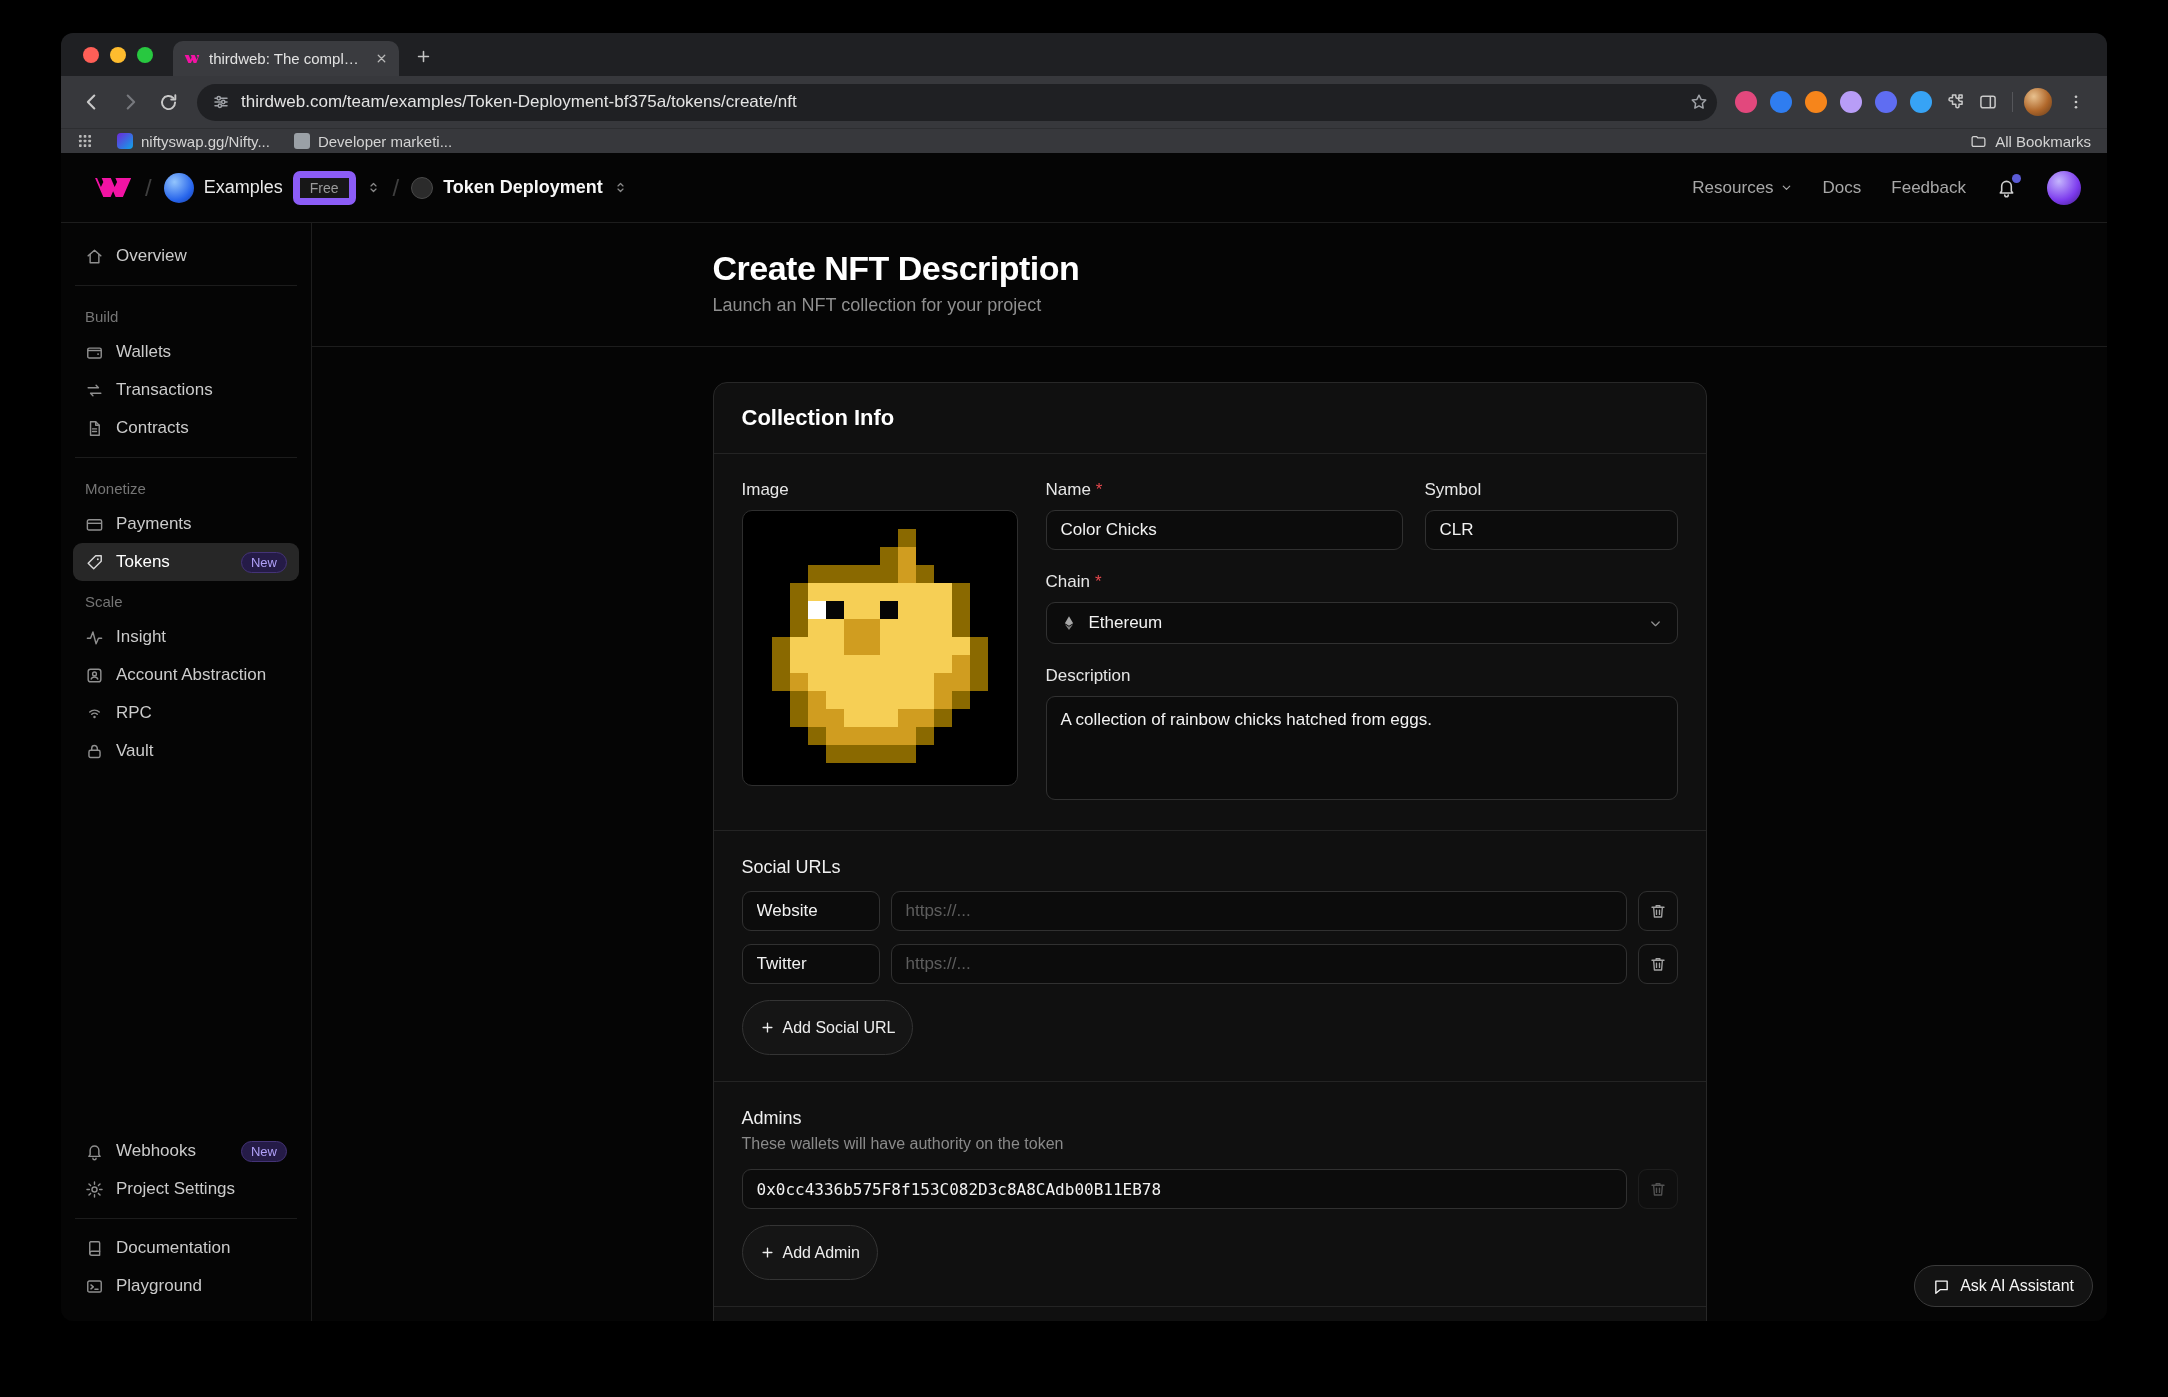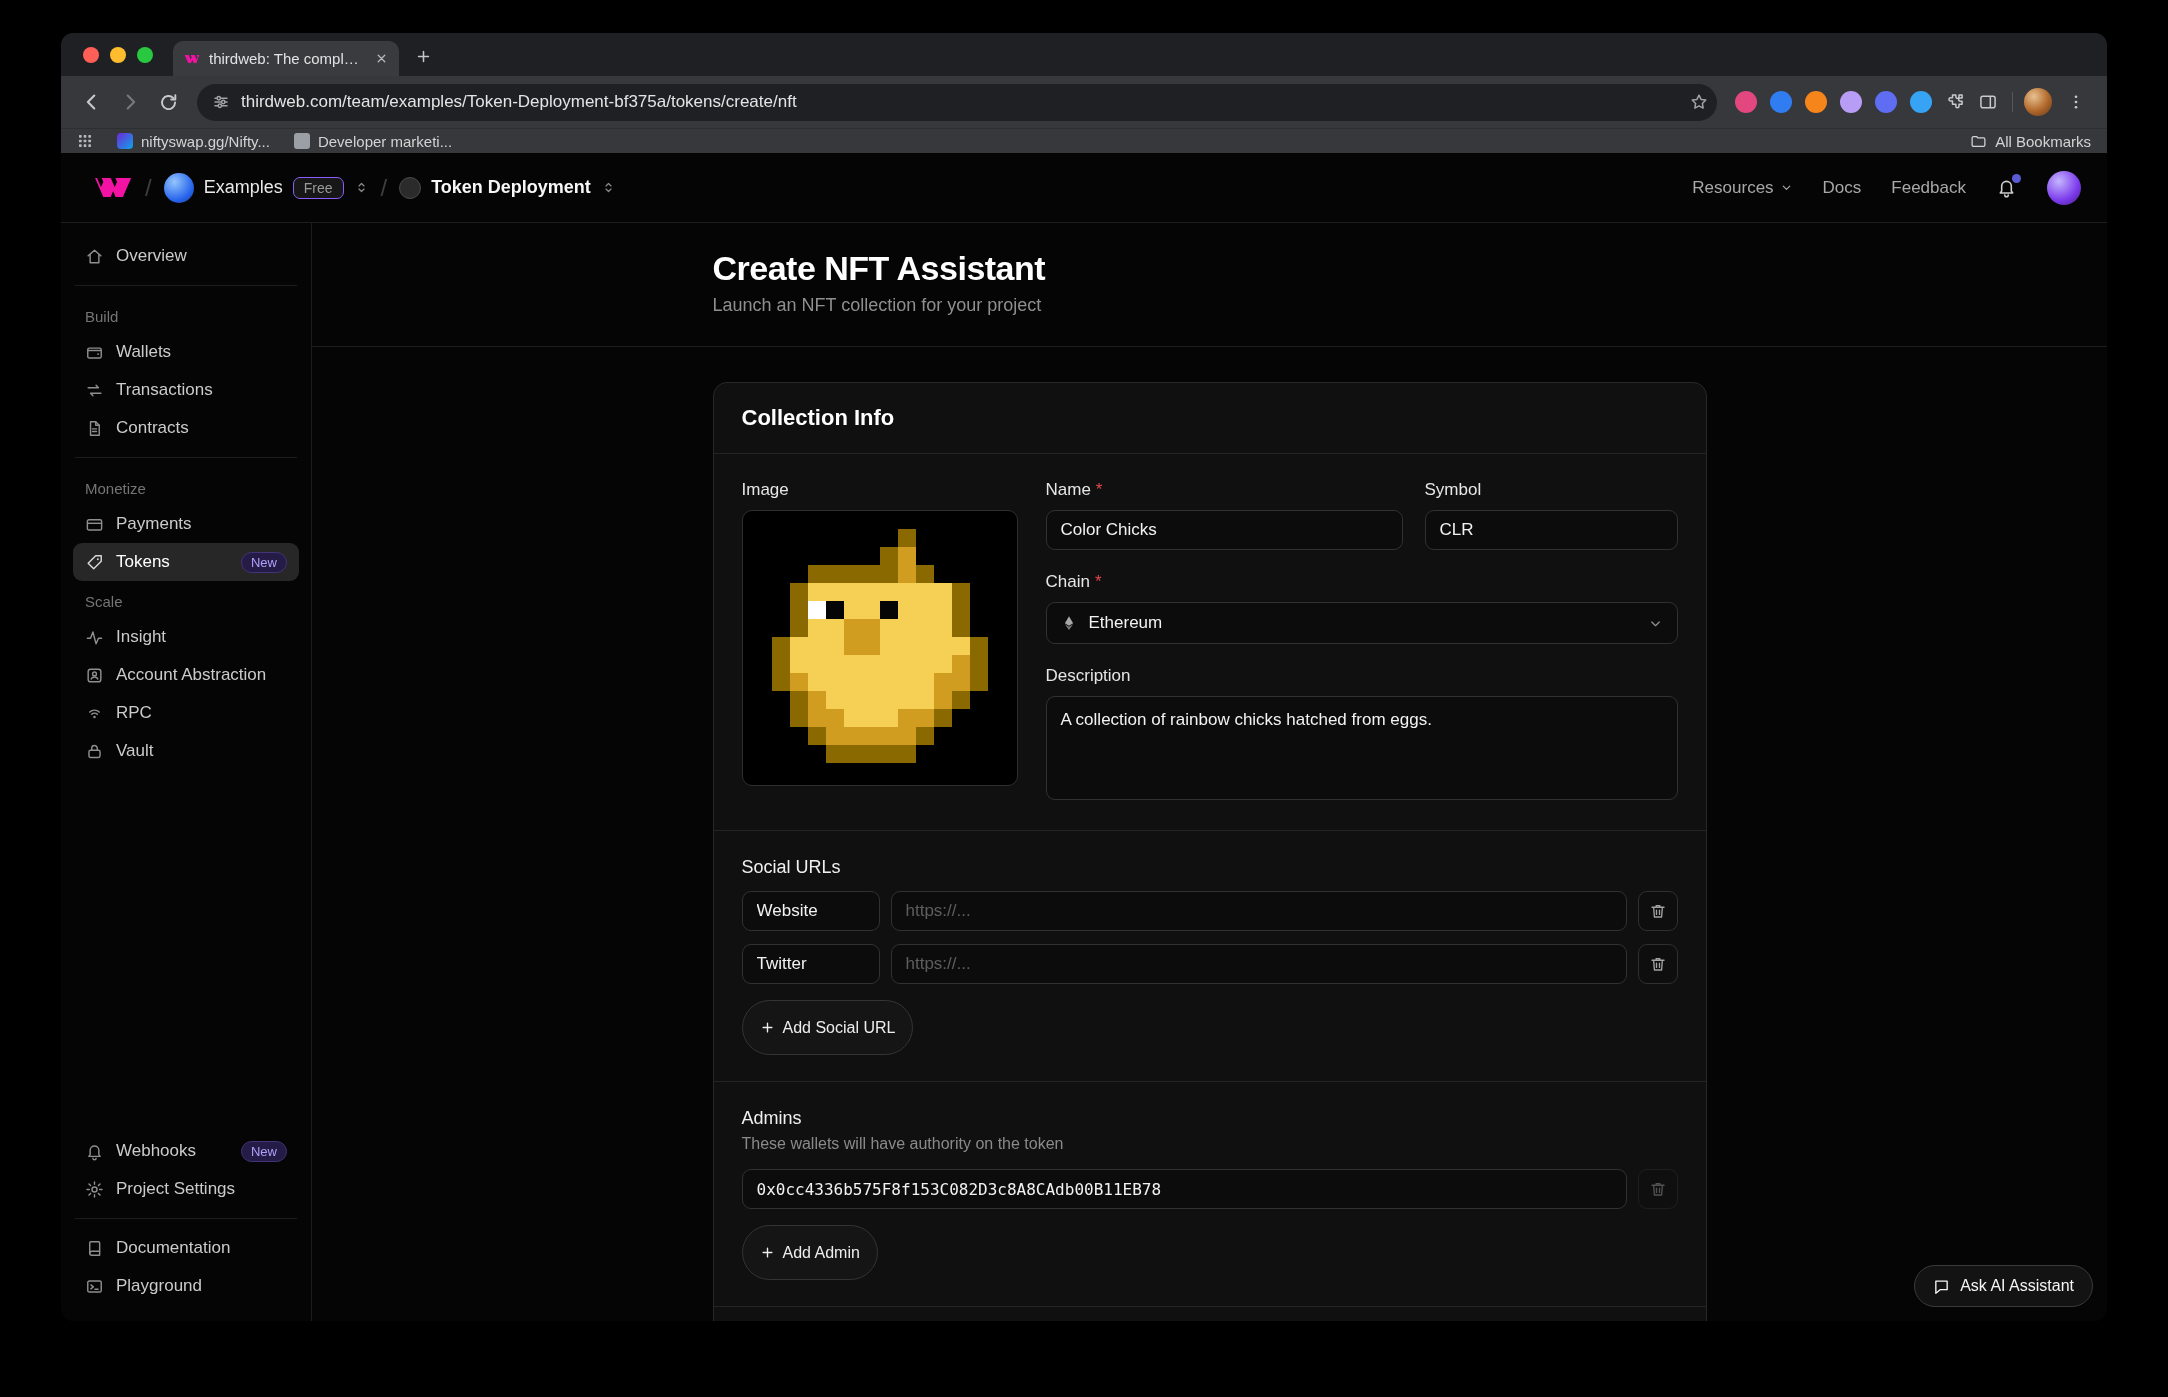--- a/index.html
+++ b/index.html
@@ -71,21 +71,21 @@
 
   .topnav{height:70px;display:flex;align-items:center;gap:12px;padding:0 26px;
     border-bottom:1px solid var(--line);flex:none;}
   .slash{color:#3f3f3f;font-size:24px;font-weight:300;}
   .crumb{display:flex;align-items:center;gap:10px;}
   .team-avatar{width:30px;height:30px;border-radius:50%;
     background:radial-gradient(circle at 35% 30%,#93c5fd,#2563eb 65%,#1e3a8a);}
   .proj-avatar{width:22px;height:22px;border-radius:50%;background:#2b2b2b;border:1px solid #4a4a4a;}
   .team-name{font-size:18px;color:#e9e9e9;}
   .proj-name{font-size:18px;color:#f7f7f7;font-weight:700;}
-  .free-badge{font-size:14px;color:#9a9a9a;background:#171717;border:1px solid #8b5cf6;
+  .free-badge{font-size:14px;color:#9a9a9a;background:#171717;border:7px solid #8b5cf6;
     border-radius:7px;padding:2px 10px;}
   .updown{color:#8a8a8a;}
   .nav-right{margin-left:auto;display:flex;align-items:center;gap:30px;}
   .nav-link{display:flex;align-items:center;gap:6px;font-size:17px;color:#a8a8a8;}
   .bell-wrap{position:relative;color:#cfcfcf;}
   .bell-dot{position:absolute;top:-3px;right:-4px;width:9px;height:9px;border-radius:50%;
     background:var(--notify-dot);}
   .user-avatar{width:34px;height:34px;border-radius:50%;
     background:radial-gradient(circle at 35% 30%,#c4b5fd,#7c3aed 60%,#3b1d7a);}
 
@@ -493,21 +493,21 @@
                 <path d="M7.5 10l3 2.5-3 2.5M12.5 15.5h4"></path>
               </svg>
           </span>
           <span>Playground</span>
         </div>
       </nav>
 
       <div class="main">
         <div class="main-header">
           <div class="header-inner">
-            <h1 class="page-title">Create NFT Assistant</h1>
+            <h1 class="page-title">Create NFT Description</h1>
             <p class="page-subtitle">Launch an NFT collection for your project</p>
           </div>
         </div>
 
         <div class="content">
           <section class="card">
             <header class="card-header">
               <h2>Collection Info</h2>
             </header>
 

